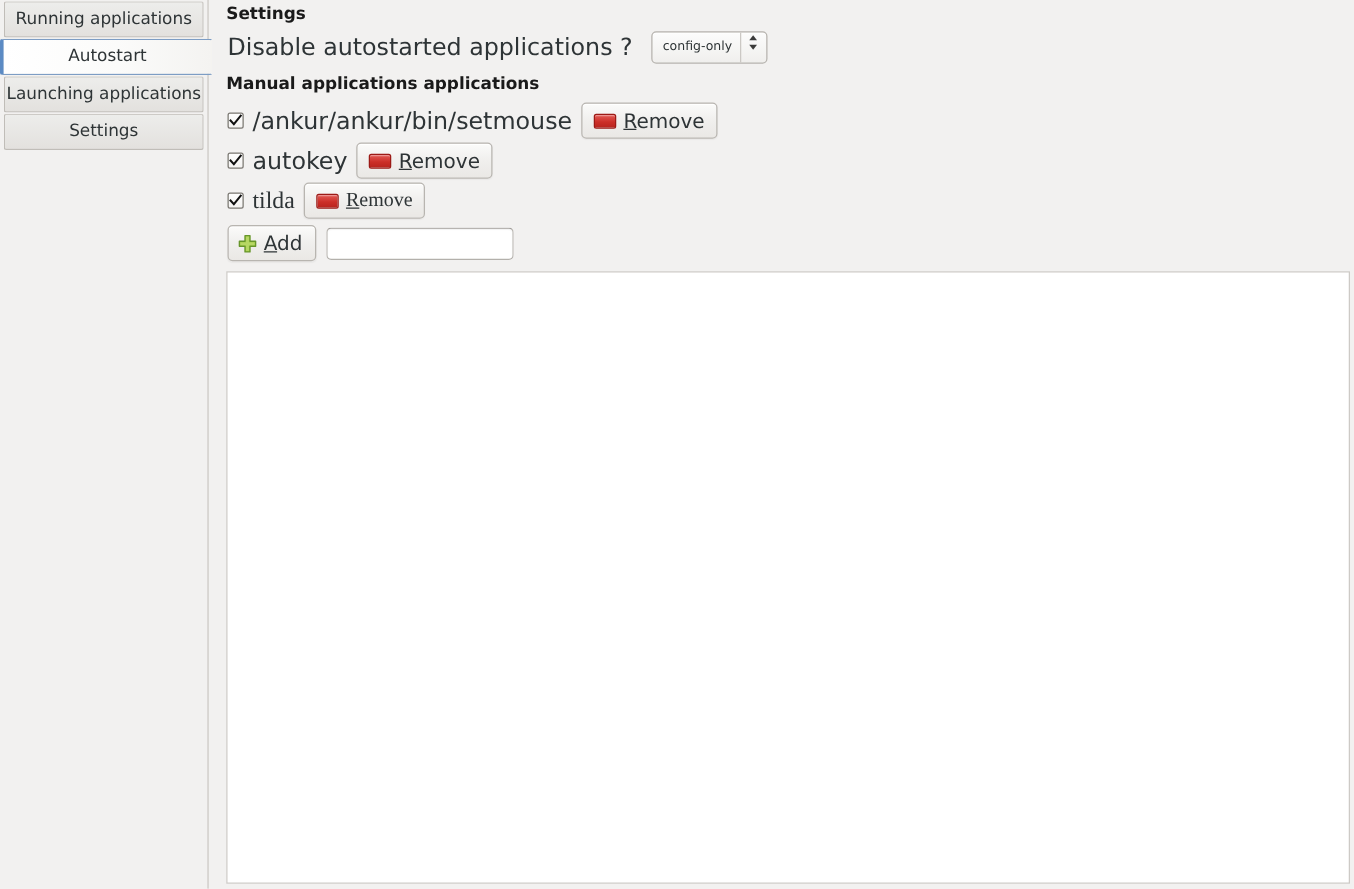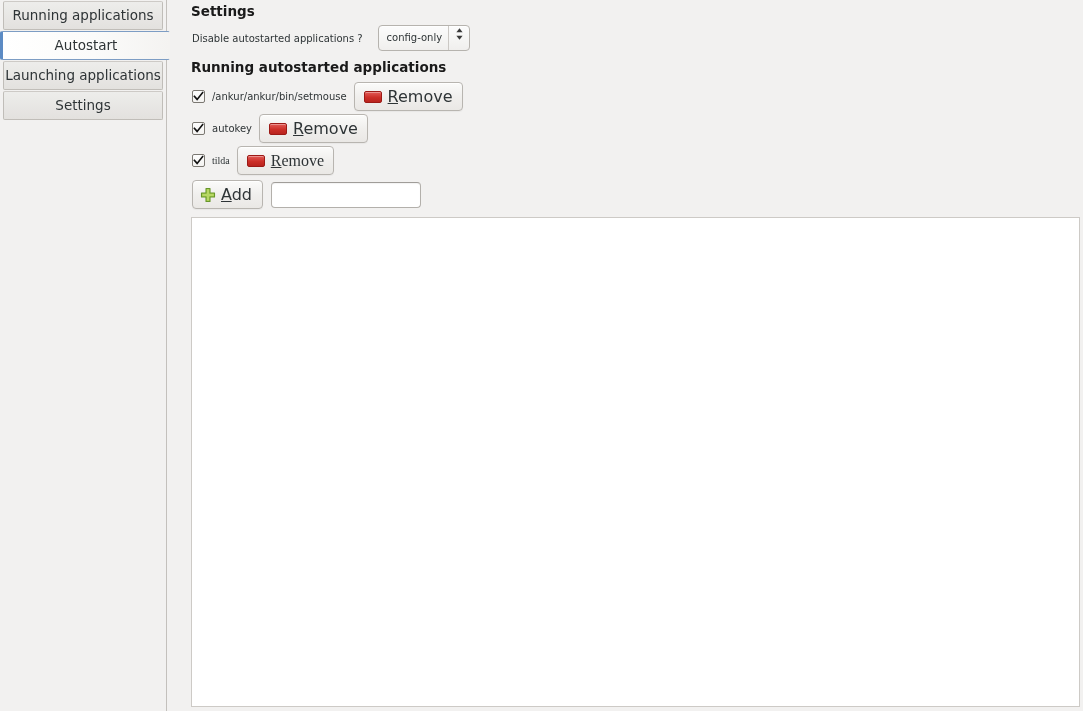--- a/index.html
+++ b/index.html
@@ -16,21 +16,20 @@
     color: #2e3436;
     -webkit-font-smoothing: antialiased;
   }
 
   #app {
     position: relative;
     width: 1083px;
     height: 711px;
     display: flex;
     background: #f2f1f0;
-    gap: 10px;
   }
 
   
   .sidebar {
     width: 167px;
     height: 711px;
     box-sizing: border-box;
     background: #f2f1f0;
     border-right: 1px solid #c3c0bc;
     position: relative;
@@ -142,21 +141,21 @@
     display: inline-flex;
     align-items: center;
     justify-content: center;
     flex: 0 0 13px;
     margin-right: 7px;
     cursor: default;
   }
   .checkbox svg { display:block; }
 
   .item-label {
-    font-size: 10px;
+    font-size: 19px;
     color: #2e3436;
     white-space: nowrap;
     margin-right: 7px;
   }
 
   
   .btn {
     display: inline-flex;
     align-items: center;
     height: 29px;
@@ -257,21 +256,21 @@
         <span class="combo-arrows">
           <svg width="11" height="16" viewBox="0 0 11 16" aria-hidden="true">
             <path d="M5.5 2.2 L8.6 6.2 L2.4 6.2 Z" fill="#3a3a3a"></path>
             <path d="M5.5 13.8 L8.6 9.8 L2.4 9.8 Z" fill="#3a3a3a"></path>
           </svg>
         </span>
       </div>
     </div>
 
     <div class="pad" style="padding-top:8px;">
-      <div class="section-title">Running autostarted applications</div>
+      <div class="section-title">Manual applications applications</div>
     </div>
 
     <div class="pad indent row" style="padding-top:7px;">
       <span class="checkbox">
         <svg width="11" height="11" viewBox="0 0 11 11" aria-hidden="true">
           <path d="M1.4 5.4 L4.1 8.4 L9.6 1.6" stroke="#111111" stroke-width="1.6" fill="none" stroke-linecap="square"></path>
         </svg>
       </span>
       <span class="item-label">/ankur/ankur/bin/setmouse</span>
       <span class="btn">

